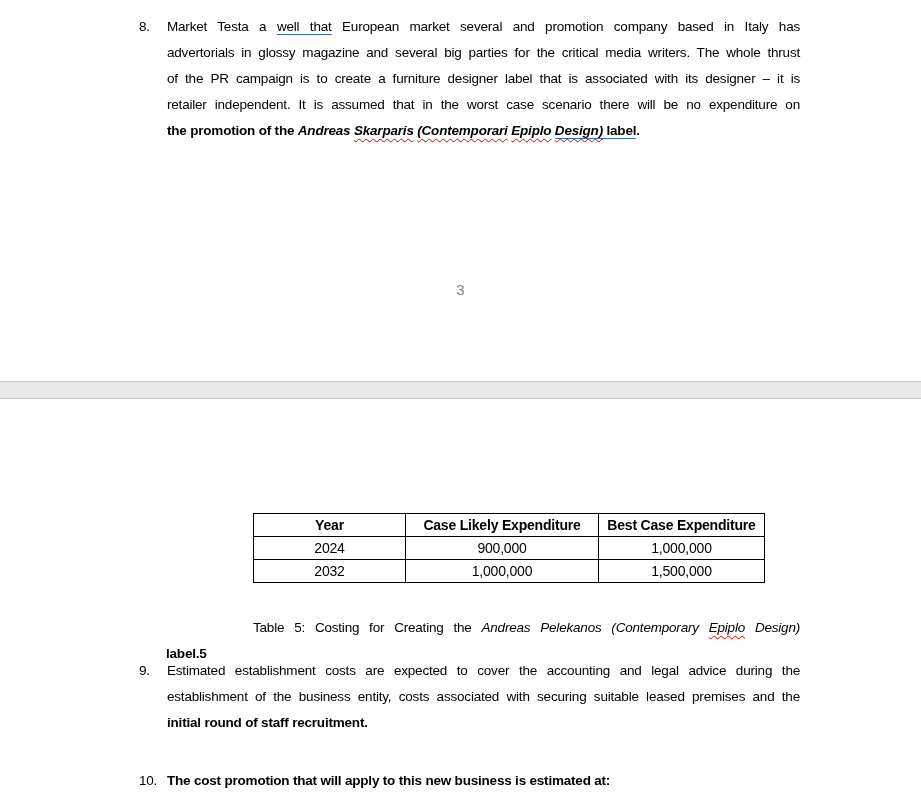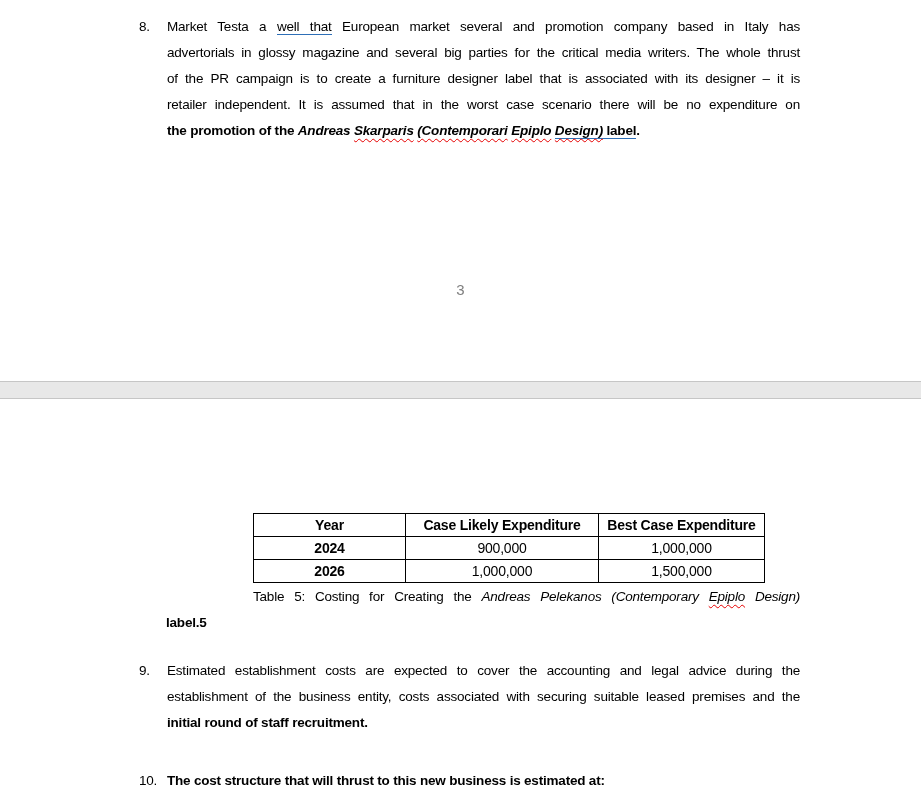--- a/index.html
+++ b/index.html
@@ -31,22 +31,22 @@
   }
   table.t5{
     position:absolute;left:253px;top:513px;border-collapse:collapse;
     table-layout:fixed;letter-spacing:-0.2px;
   }
   .t5 th,.t5 td{
     border:1px solid #000;height:22px;padding:0 2px;
     text-align:center;vertical-align:middle;font-size:14px;font-weight:normal;
   }
   .t5 th{font-weight:bold;}
-  .t5 td.yr{font-weight:bold;}
-  .caption{position:absolute;left:166px;top:584px;width:634px;}
+  .t5 td.yr{font-weight:normal;}
+  .caption{position:absolute;left:166px;top:615px;width:634px;}
   .caption .cap1{padding-left:87px;}
 </style>
 </head>
 <body>
 
 <div class="doc">
 
   <div class="para" id="para8" style="left:139px;top:14px;width:661px">
     <div class="num">8.</div>
     <div class="pbody">
@@ -75,21 +75,21 @@
         <th>Best Case Expenditure</th>
       </tr>
     </thead>
     <tbody>
       <tr>
         <td class="yr">2024</td>
         <td>900,000</td>
         <td>1,000,000</td>
       </tr>
       <tr>
-        <td class="yr">2026</td>
+        <td class="yr">2032</td>
         <td>1,000,000</td>
         <td>1,500,000</td>
       </tr>
     </tbody>
   </table>
 
   <div class="caption">
     <div class="line cap1"><span>Table 5: Costing for Creating the </span><span class="it">Andreas Pelekanos (Contemporary </span><span class="it sq">Epiplo</span><span class="it"> Design)</span></div>
     <div class="line last"><span>label.5</span></div>
   </div>
@@ -99,17 +99,17 @@
     <div class="pbody">
       <div class="line"><span>Estimated establishment costs are expected to cover the accounting and legal advice during the</span></div>
       <div class="line"><span>establishment of the business entity, costs associated with securing suitable leased premises and the</span></div>
       <div class="line last"><span>initial round of staff recruitment.</span></div>
     </div>
   </div>
 
   <div class="para" id="para10" style="left:139px;top:768px;width:661px">
     <div class="num">10.</div>
     <div class="pbody">
-      <div class="line last"><span>The cost structure that will thrust to this new business is estimated at:</span></div>
+      <div class="line last"><span>The cost promotion that will apply to this new business is estimated at:</span></div>
     </div>
   </div>
 
 </div>
 
 </body></html>

